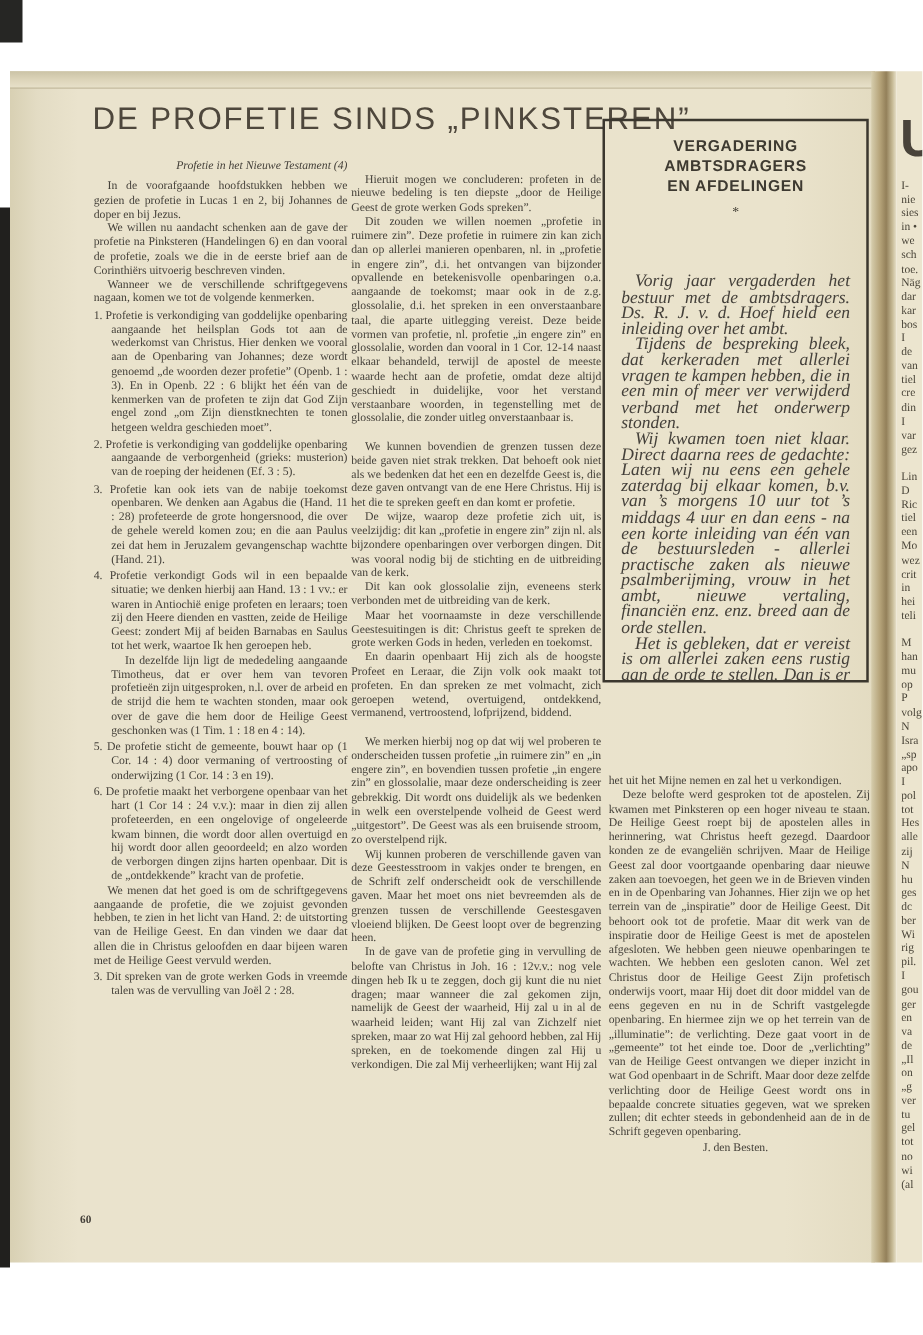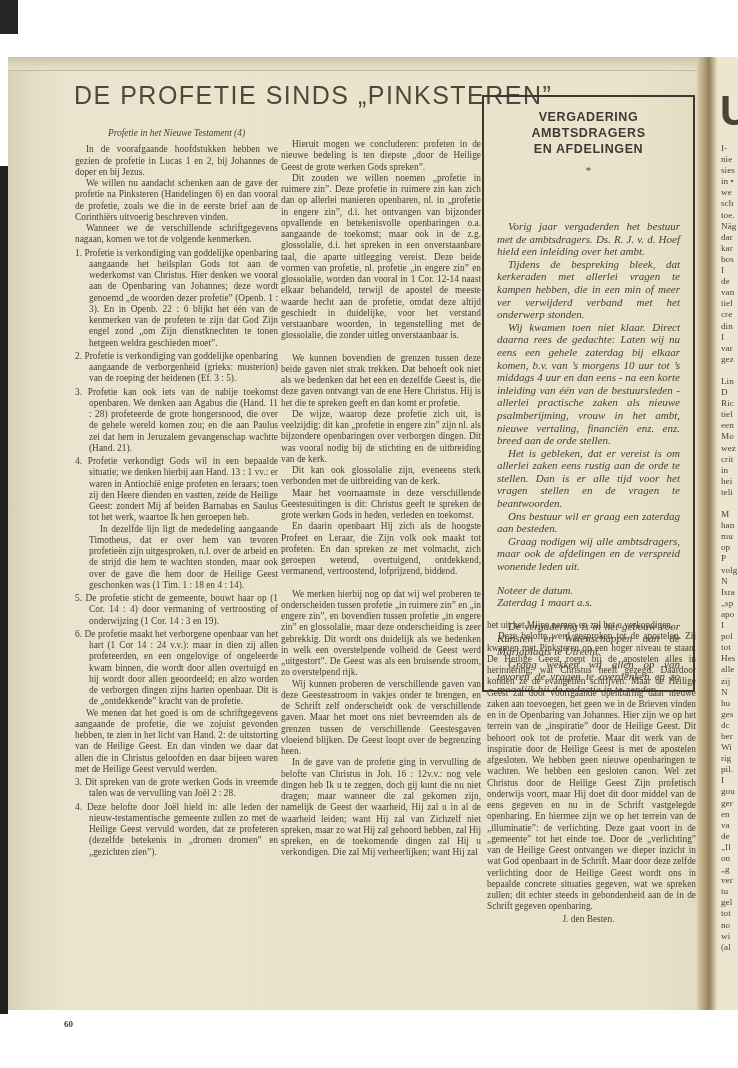--- a/index.html
+++ b/index.html
@@ -37,43 +37,43 @@
   .frag{height:11.1px;white-space:nowrap;overflow:hidden;}
   
   .title{
     position:absolute;left:66px;top:24px;width:420px;
     font-family:"Liberation Sans",sans-serif;font-size:25px;font-weight:400;
     letter-spacing:1.5px;color:#4e473c;white-space:nowrap;
   }
   .col{position:absolute;top:71px;font-size:9.4px;line-height:11.25px;}
   .col1{left:67px;width:203px;}
   .col2{left:273px;width:200px;}
-  .subtitle{font-style:italic;text-align:center;margin-bottom:5px;color:#46423b;}
+  .subtitle{font-style:italic;text-align:right;margin-bottom:5px;color:#46423b;}
   .para{text-align:justify;}
   .ind{text-indent:11px;}
   .noind{text-indent:0;}
   .num{padding-left:14px;text-indent:-14px;margin-top:2px;}
   .sub{margin-left:14px;text-indent:11px;}
   .gap{height:11px;}
   
   .box{
-    position:absolute;left:474px;top:38px;width:213px;height:597px;
+    position:absolute;left:474px;top:38px;width:213px;height:451px;
     border:2px solid #3b372e;box-sizing:border-box;
     padding:12px 13px 8px 13px;overflow:hidden;
   }
   .box-title{
     font-family:"Liberation Sans",sans-serif;font-weight:bold;font-size:12.5px;
     letter-spacing:0.6px;text-align:center;line-height:16px;color:#3e3a31;
   }
   .box-star{text-align:center;font-size:11px;margin:7px 0 9px 0;color:#3e3a31;}
-  .box-body{font-style:italic;font-size:11px;line-height:12.6px;color:#44403a;margin-top:44px;}
+  .box-body{font-style:italic;font-size:14px;line-height:12.6px;color:#44403a;margin-top:44px;}
   
   .col3{position:absolute;left:479px;top:563px;width:209px;font-size:9.4px;line-height:11.25px;}
   .col3-sig{text-align:center;padding-right:6px;margin-top:1px;}
-  .pageno{position:absolute;left:56px;top:962px;font-size:9px;font-weight:bold;color:#45413a;}
+  .pageno{position:absolute;left:56px;top:913px;font-size:9px;font-weight:bold;color:#45413a;}
 </style>
 </head>
 <body>
 
 <div class="corner-dark"></div>
 <div class="left-strip"></div>
 
 <div class="page">
   <div class="page-top-edge"></div>
 
@@ -87,21 +87,20 @@
         <div class="para ind">Wanneer we de verschillende schriftgegevens nagaan, komen we tot de volgende kenmerken.</div>
         <div class="para num">1. Profetie is verkondiging van goddelijke openbaring aangaande het heilsplan Gods tot aan de wederkomst van Christus. Hier denken we vooral aan de Openbaring van Johannes; deze wordt genoemd „de woorden dezer profetie” (Openb. 1 : 3). En in Openb. 22 : 6 blijkt het één van de kenmerken van de profeten te zijn dat God Zijn engel zond „om Zijn dienstknechten te tonen hetgeen weldra geschieden moet”.</div>
         <div class="para num">2. Profetie is verkondiging van goddelijke openbaring aangaande de verborgenheid (grieks: musterion) van de roeping der heidenen (Ef. 3 : 5).</div>
         <div class="para num">3. Profetie kan ook iets van de nabije toekomst openbaren. We denken aan Agabus die (Hand. 11 : 28) profeteerde de grote hongersnood, die over de gehele wereld komen zou; en die aan Paulus zei dat hem in Jeruzalem gevangenschap wachtte (Hand. 21).</div>
         <div class="para num">4. Profetie verkondigt Gods wil in een bepaalde situatie; we denken hierbij aan Hand. 13 : 1 vv.: er waren in Antiochië enige profeten en leraars; toen zij den Heere dienden en vastten, zeide de Heilige Geest: zondert Mij af beiden Barnabas en Saulus tot het werk, waartoe Ik hen geroepen heb.</div>
         <div class="para sub">In dezelfde lijn ligt de mededeling aangaande Timotheus, dat er over hem van tevoren profetieën zijn uitgesproken, n.l. over de arbeid en de strijd die hem te wachten stonden, maar ook over de gave die hem door de Heilige Geest geschonken was (1 Tim. 1 : 18 en 4 : 14).</div>
         <div class="para num">5. De profetie sticht de gemeente, bouwt haar op (1 Cor. 14 : 4) door vermaning of vertroosting of onderwijzing (1 Cor. 14 : 3 en 19).</div>
         <div class="para num">6. De profetie maakt het verborgene openbaar van het hart (1 Cor 14 : 24 v.v.): maar in dien zij allen profeteerden, en een ongelovige of ongeleerde kwam binnen, die wordt door allen overtuigd en hij wordt door allen geoordeeld; en alzo worden de verborgen dingen zijns harten openbaar. Dit is de „ontdekkende” kracht van de profetie.</div>
         <div class="para ind">We menen dat het goed is om de schriftgegevens aangaande de profetie, die we zojuist gevonden hebben, te zien in het licht van Hand. 2: de uitstorting van de Heilige Geest. En dan vinden we daar dat allen die in Christus geloofden en daar bijeen waren met de Heilige Geest vervuld werden.</div>
         <div class="para num">3. Dit spreken van de grote werken Gods in vreemde talen was de vervulling van Joël 2 : 28.</div>
-        <div class="para num">4. Deze belofte door Joël hield in: alle leden der nieuw-testamentische gemeente zullen zo met de Heilige Geest vervuld worden, dat ze profeteren (dezelfde betekenis in „dromen dromen” en „gezichten zien”).</div>
       </div>
   </div>
 
   <div class="col col2">
     <div>
         <div class="para gap"></div>
         <div class="para ind">Hieruit mogen we concluderen: profeten in de nieuwe bedeling is ten diepste „door de Heilige Geest de grote werken Gods spreken”.</div>
         <div class="para ind">Dit zouden we willen noemen „profetie in ruimere zin”. Deze profetie in ruimere zin kan zich dan op allerlei manieren openbaren, nl. in „profetie in engere zin”, d.i. het ontvangen van bijzonder opvallende en betekenisvolle openbaringen o.a. aangaande de toekomst; maar ook in de z.g. glossolalie, d.i. het spreken in een onverstaanbare taal, die aparte uitlegging vereist. Deze beide vormen van profetie, nl. profetie „in engere zin” en glossolalie, worden dan vooral in 1 Cor. 12-14 naast elkaar behandeld, terwijl de apostel de meeste waarde hecht aan de profetie, omdat deze altijd geschiedt in duidelijke, voor het verstand verstaanbare woorden, in tegenstelling met de glossolalie, die zonder uitleg onverstaanbaar is.</div>
         <div class="para gap"></div>
         <div class="para ind">We kunnen bovendien de grenzen tussen deze beide gaven niet strak trekken. Dat behoeft ook niet als we bedenken dat het een en dezelfde Geest is, die deze gaven ontvangt van de ene Here Christus. Hij is het die te spreken geeft en dan komt er profetie.</div>

